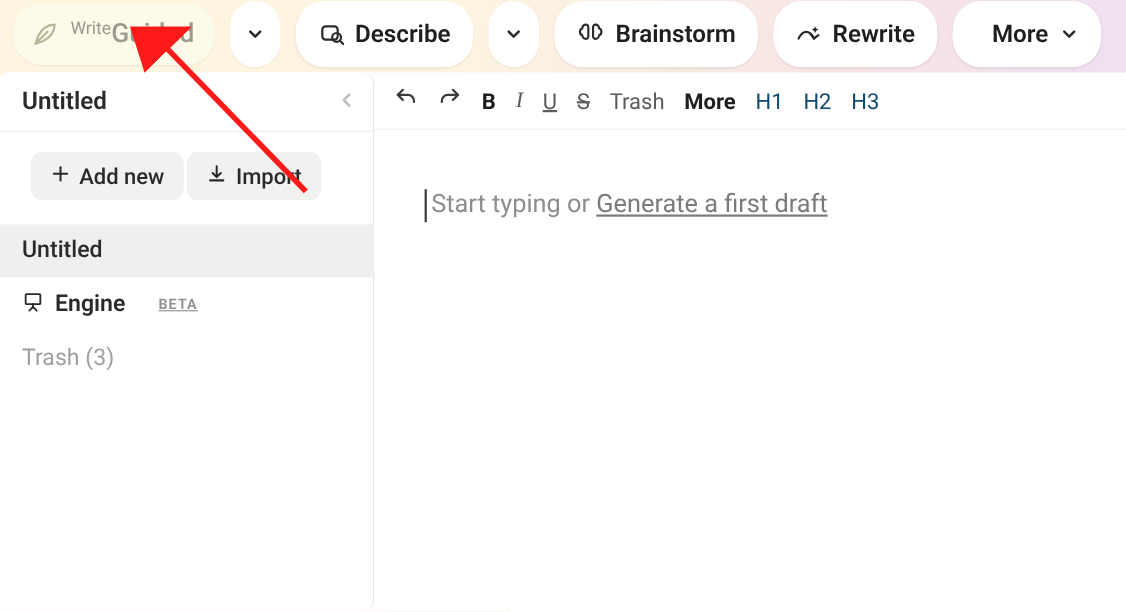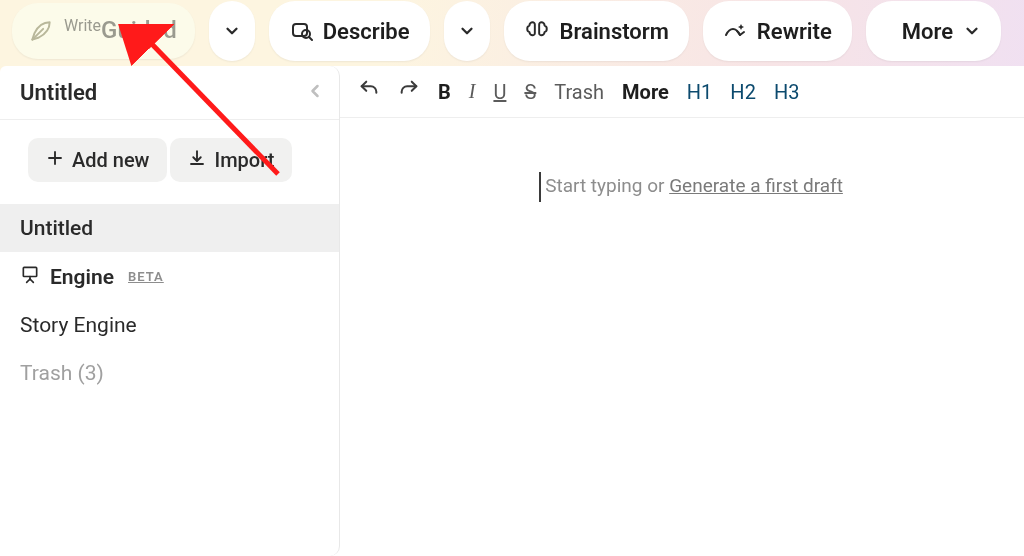--- a/index.html
+++ b/index.html
@@ -22,32 +22,32 @@
   .sidebar { width: 340px; border-right: 1px solid #e8e8e8; display: flex; flex-direction: column; background:#fff;border-radius:10px; }
   .side-header { display: flex; align-items: center; justify-content: space-between; padding: 14px 14px 14px 20px; border-bottom: 1px solid #eee; }
   .side-title { font-size: 22px; font-weight: 600; color: #2a2a2a; }
   .collapse { color: #bfbfbf; cursor: pointer; }
   .side-actions { display: flex; gap: 3px; padding: 18px 18px 22px 28px; }
   .act-btn { background: #f1f1f0; border-radius: 10px; padding: 10px 18px; display: flex; align-items: center; gap: 8px; font-size: 20px; font-weight: 500; color: #2a2a2a; cursor: pointer; }
   .side-list { display: flex; flex-direction: column; }
   .side-item { padding: 12px 20px; font-size: 21px; color: #2a2a2a; cursor: pointer; display: flex; align-items: center; gap: 10px; }
   .side-item.active { background: #efefef; font-weight: 500; }
   .side-item.muted { color: #a0a0a0; }
-  .beta { font-size: 13px; letter-spacing: 1px; color: #8d8d8d; font-weight: 600; margin-left: 4px; text-decoration: underline; }
+  .beta { font-size: 13px; letter-spacing: 1px; color: #8d8d8d; font-weight: 600; margin-left: 20px; text-decoration: underline; }
 
   
   .editor { flex: 1; display: flex; flex-direction: column; }
   .fmtbar { display: flex; align-items: center; gap: 18px; padding: 12px 18px; border-bottom: 1px solid #eee; color: #4a4a4a; font-size: 20px; }
   .fmtbar .btn { cursor: pointer; color: #5b5b5b; }
   .fmtbar .btn.sel { font-weight: 700; color: #1e1e1e; }
   .fmtbar .btn.italic { font-style: italic; font-family: Georgia, serif; }
   .fmtbar .btn.under { text-decoration: underline; }
   .fmtbar .btn.strike { text-decoration: line-through; }
   .fmtbar .btn.dim { color: #0c4a6e; }
-  .editarea { padding: 54px 28px 0 46px; font-size: 19px; color: #8d8d8d; position: relative; text-align: center; }
+  .editarea { padding: 54px 28px 0 46px; font-size: 23px; color: #8d8d8d; position: relative; }
   .cursor { display: inline-block; width: 2px; height: 30px; background: #3b3b3b; vertical-align: middle; margin-right: 4px; }
   .placeholder { color: #8d8d8d; }
   .genlink { text-decoration: underline; cursor: pointer; color: #7a7a7a; }
 
   
   .arrow { position: absolute; left: 118px; top: 24px; pointer-events: none; }
 </style>
 </head>
 <body>
 
@@ -161,23 +161,20 @@
         <span>
           <svg width="20" height="20" viewBox="0 0 24 24" fill="none" stroke="#2a2a2a" stroke-width="2" stroke-linecap="round" stroke-linejoin="round">
               <rect x="4" y="4" width="16" height="11" rx="1"></rect>
               <line x1="12" y1="15" x2="12" y2="19"></line>
               <line x1="8" y1="22" x2="12" y2="18"></line>
               <line x1="16" y1="22" x2="12" y2="18"></line>
             </svg>
         </span>
         <span style="font-weight:600">Engine</span>
         <span class="beta">BETA</span>
-      </div>
-      <div class="side-item">
-        <span>Story Engine</span>
       </div>
       <div class="side-item muted">
         <span>Trash (3)</span>
       </div>
     </div>
   </div>
 
   <div class="editor">
     <div class="fmtbar">
       <span class="btn">

